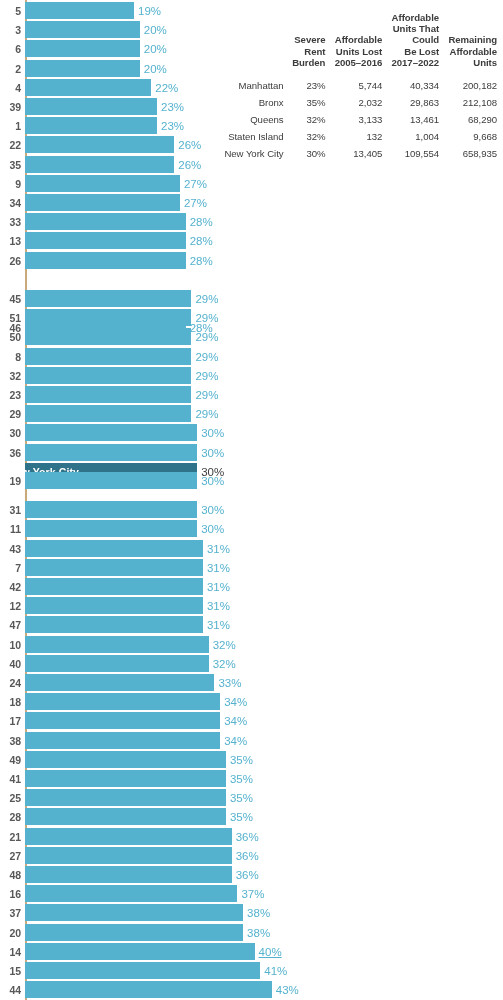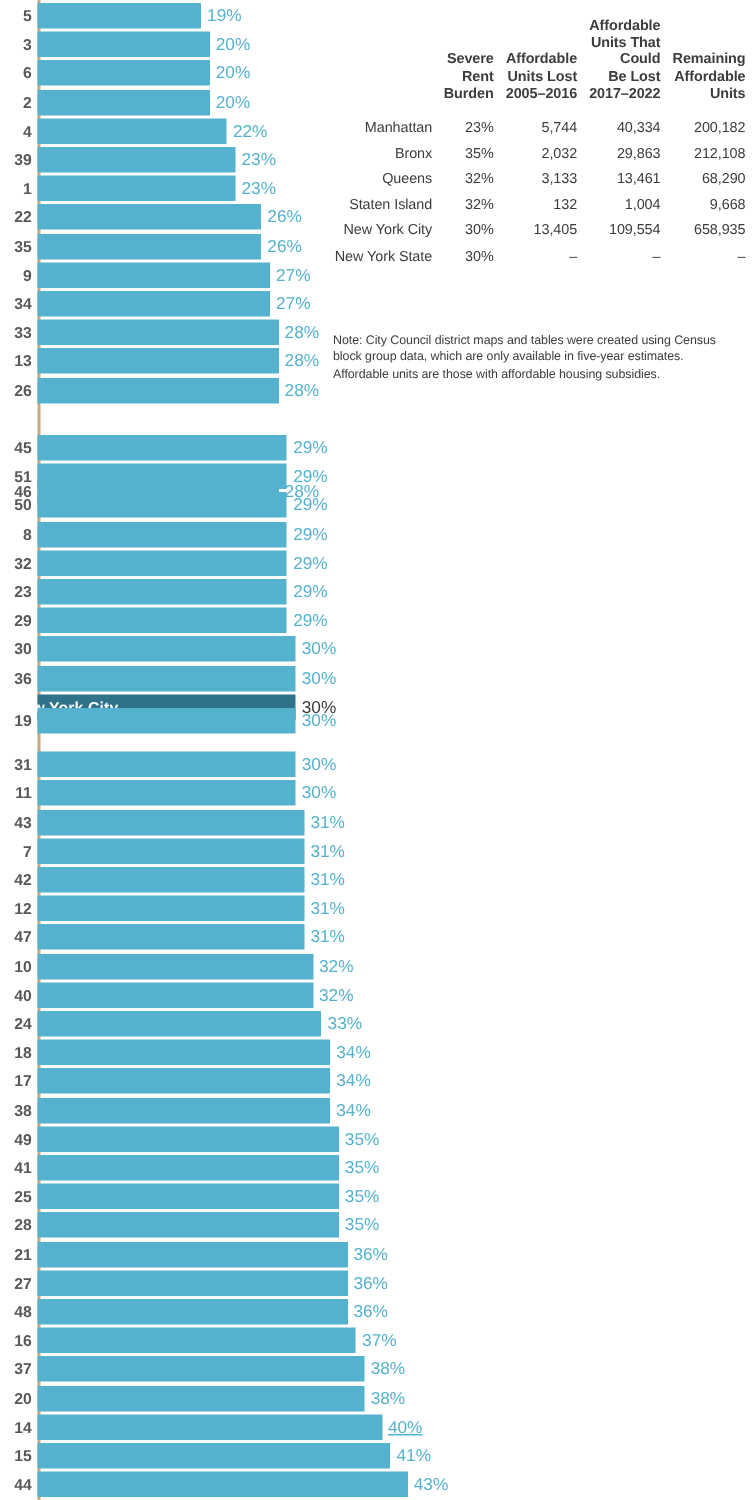--- a/index.html
+++ b/index.html
@@ -477,28 +477,20 @@
             <td>1,004</td>
             <td>9,668</td>
           </tr>
           <tr>
             <td class="rowname">New York City</td>
             <td>30%</td>
             <td>13,405</td>
             <td>109,554</td>
             <td>658,935</td>
           </tr>
-          <tr>
-            <td class="rowname">New York State</td>
-            <td>30%</td>
-            <td>–</td>
-            <td>–</td>
-            <td>–</td>
-          </tr>
         </tbody>
     </table>
   </div>
 
   <div id="notes">
-    <p>Note: City Council district maps and tables were created using Census block group data, which are only available in five-year estimates. Affordable units are those with affordable housing subsidies.</p>
   </div>
 
 </div>
 
 </body></html>

